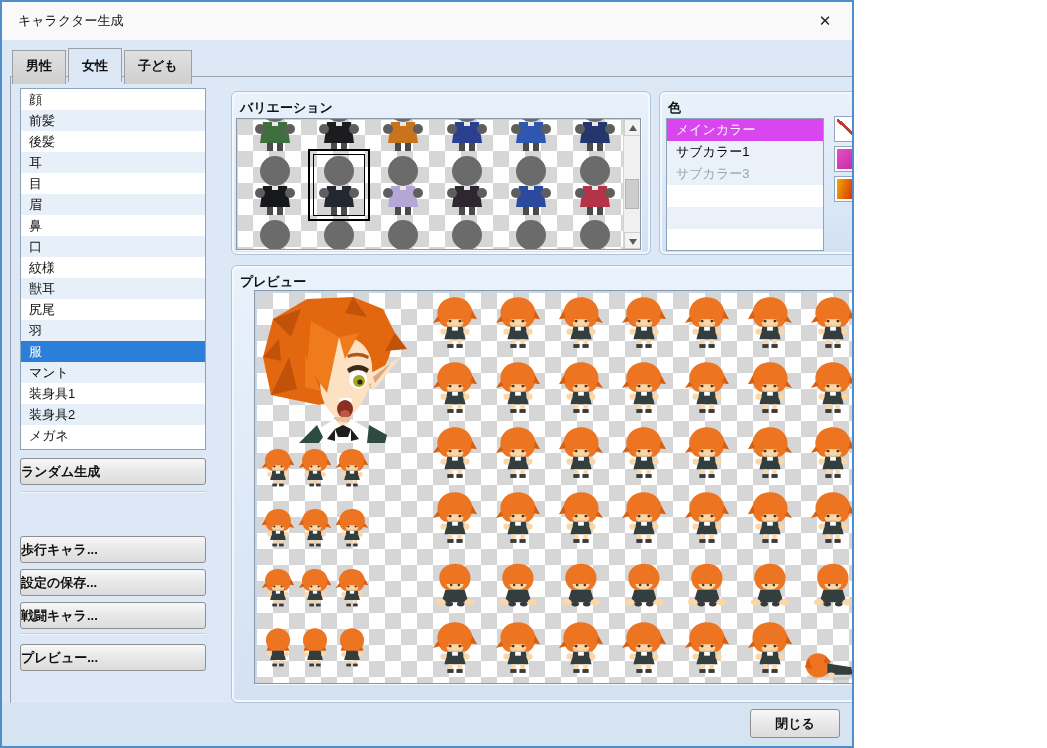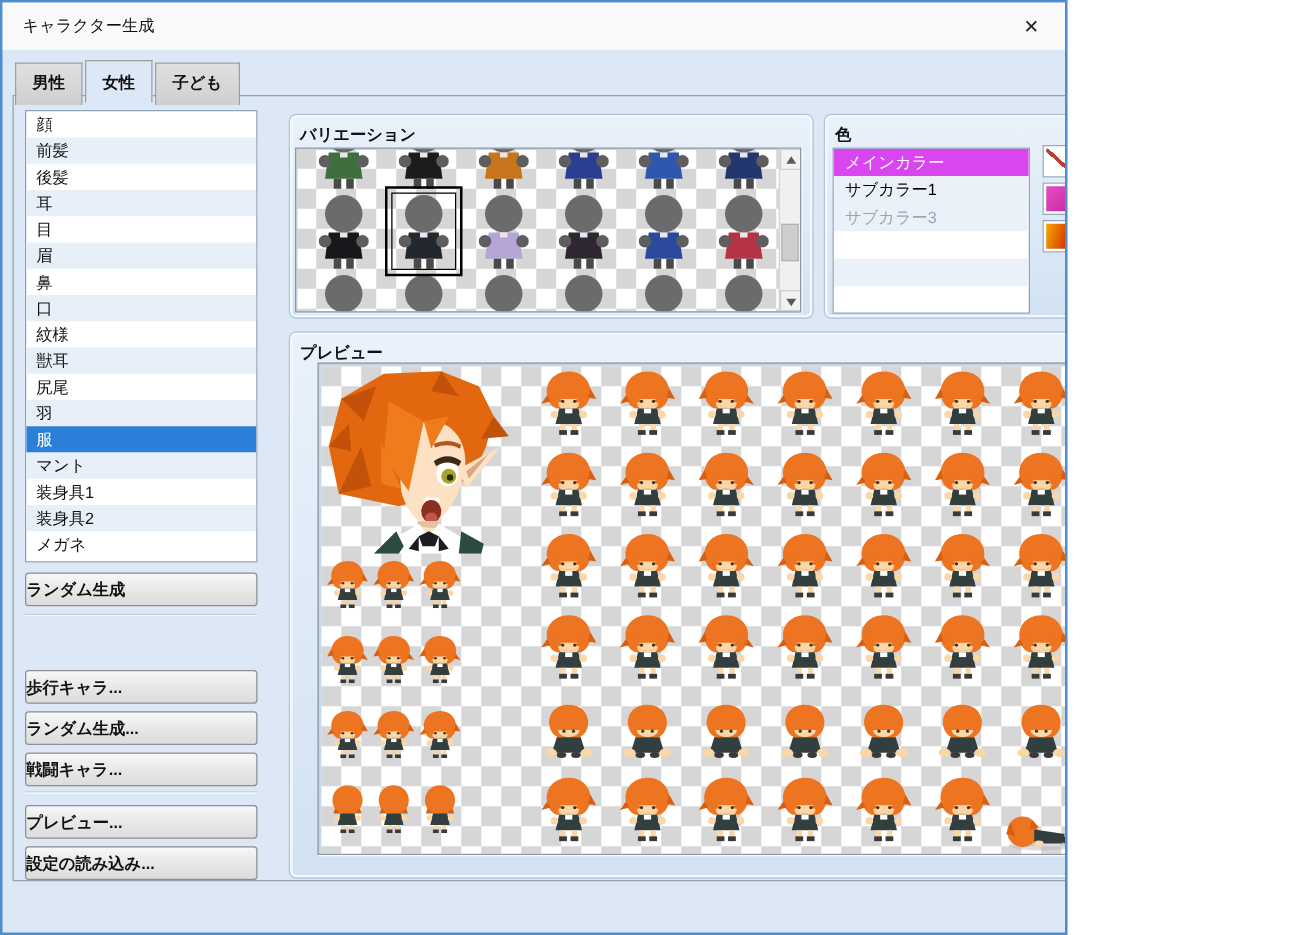--- a/index.html
+++ b/index.html
@@ -177,25 +177,24 @@
         <div class="lrow selected">服</div>
         <div class="lrow stripe">マント</div>
         <div class="lrow">装身具1</div>
         <div class="lrow stripe">装身具2</div>
         <div class="lrow">メガネ</div>
       </div>
 
     <div class="btn" style="top:381px">ランダム生成</div>
     <div class="sep" style="top:414px"></div>
     <div class="btn" style="top:459px">歩行キャラ...</div>
-    <div class="btn" style="top:492px">ランダム生成...</div>
+    <div class="btn" style="top:492px">設定の保存...</div>
     <div class="btn" style="top:525px">戦闘キャラ...</div>
     <div class="sep" style="top:556px"></div>
     <div class="btn" style="top:567px">プレビュー...</div>
-    <div class="btn" style="top:600px">設定の読み込み...</div>
 
     <div class="group g-variation">
       <div class="group-label">バリエーション</div>
       <div class="sunken checker var-area">
         <div class="var-cells" id="var-cells">
             <div class="var-cell" style="left: 6px; top: -30px;">
               <svg width="48" height="64" viewBox="0 0 48 64" style="color:#3f6f3f">
                 <use href="#mannequin"></use>
               </svg>
             </div>
@@ -584,13 +583,16 @@
               <use href="#chibi-lying"></use>
             </svg>
             <svg width="60" height="56" class="sprite" style="left: 671.5px; top: 335px;">
               <use href="#chibi-lying"></use>
             </svg>
           </div>
       </div>
     </div>
   </div>
 
+  <div class="footer">
+    <div class="close-button">閉じる</div>
+  </div>
 </div>
 
 </body></html>

